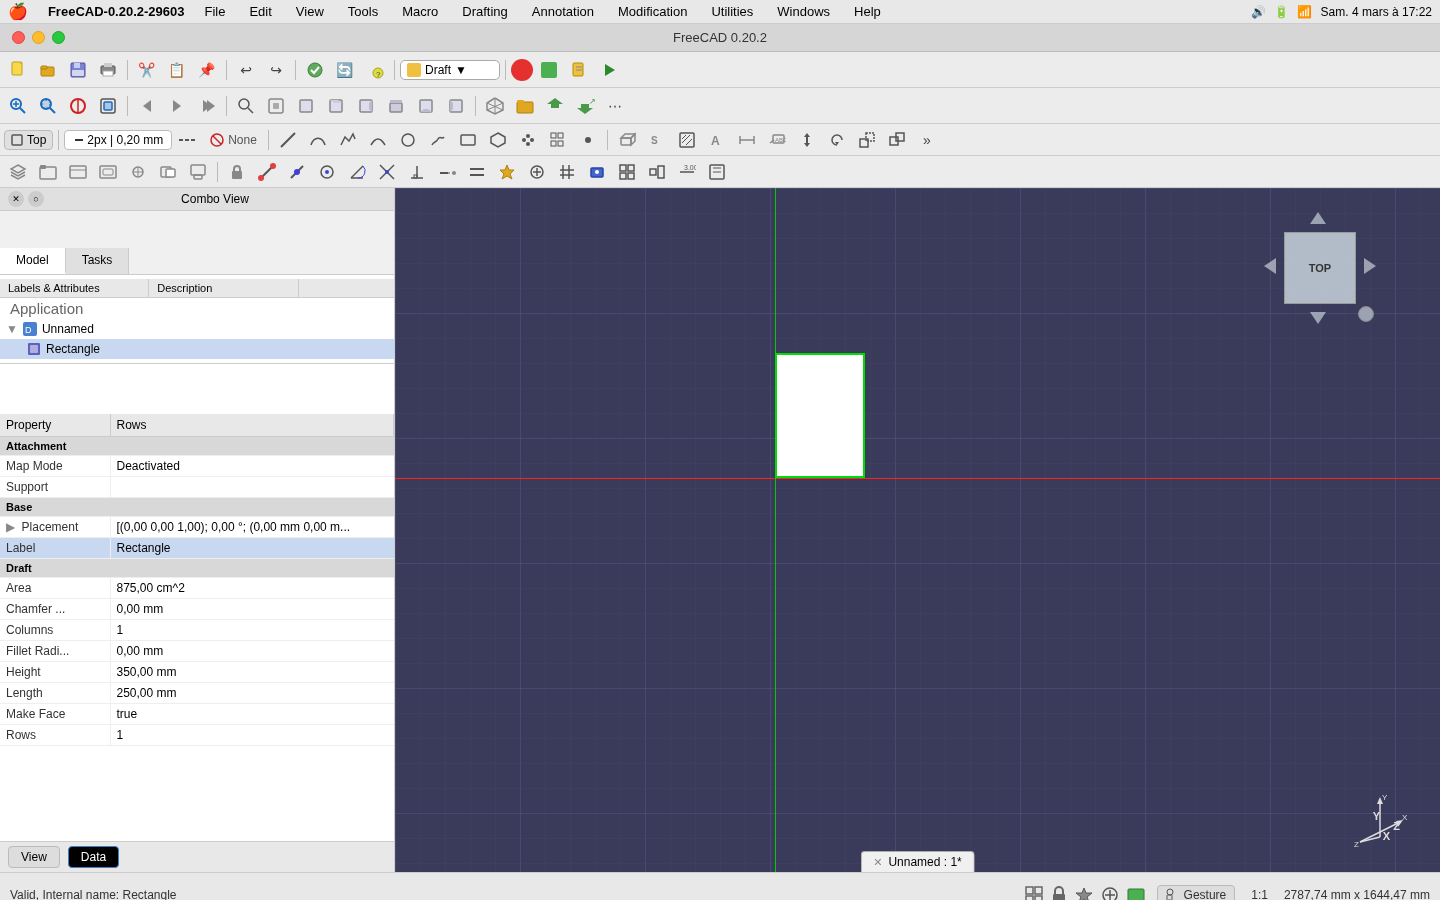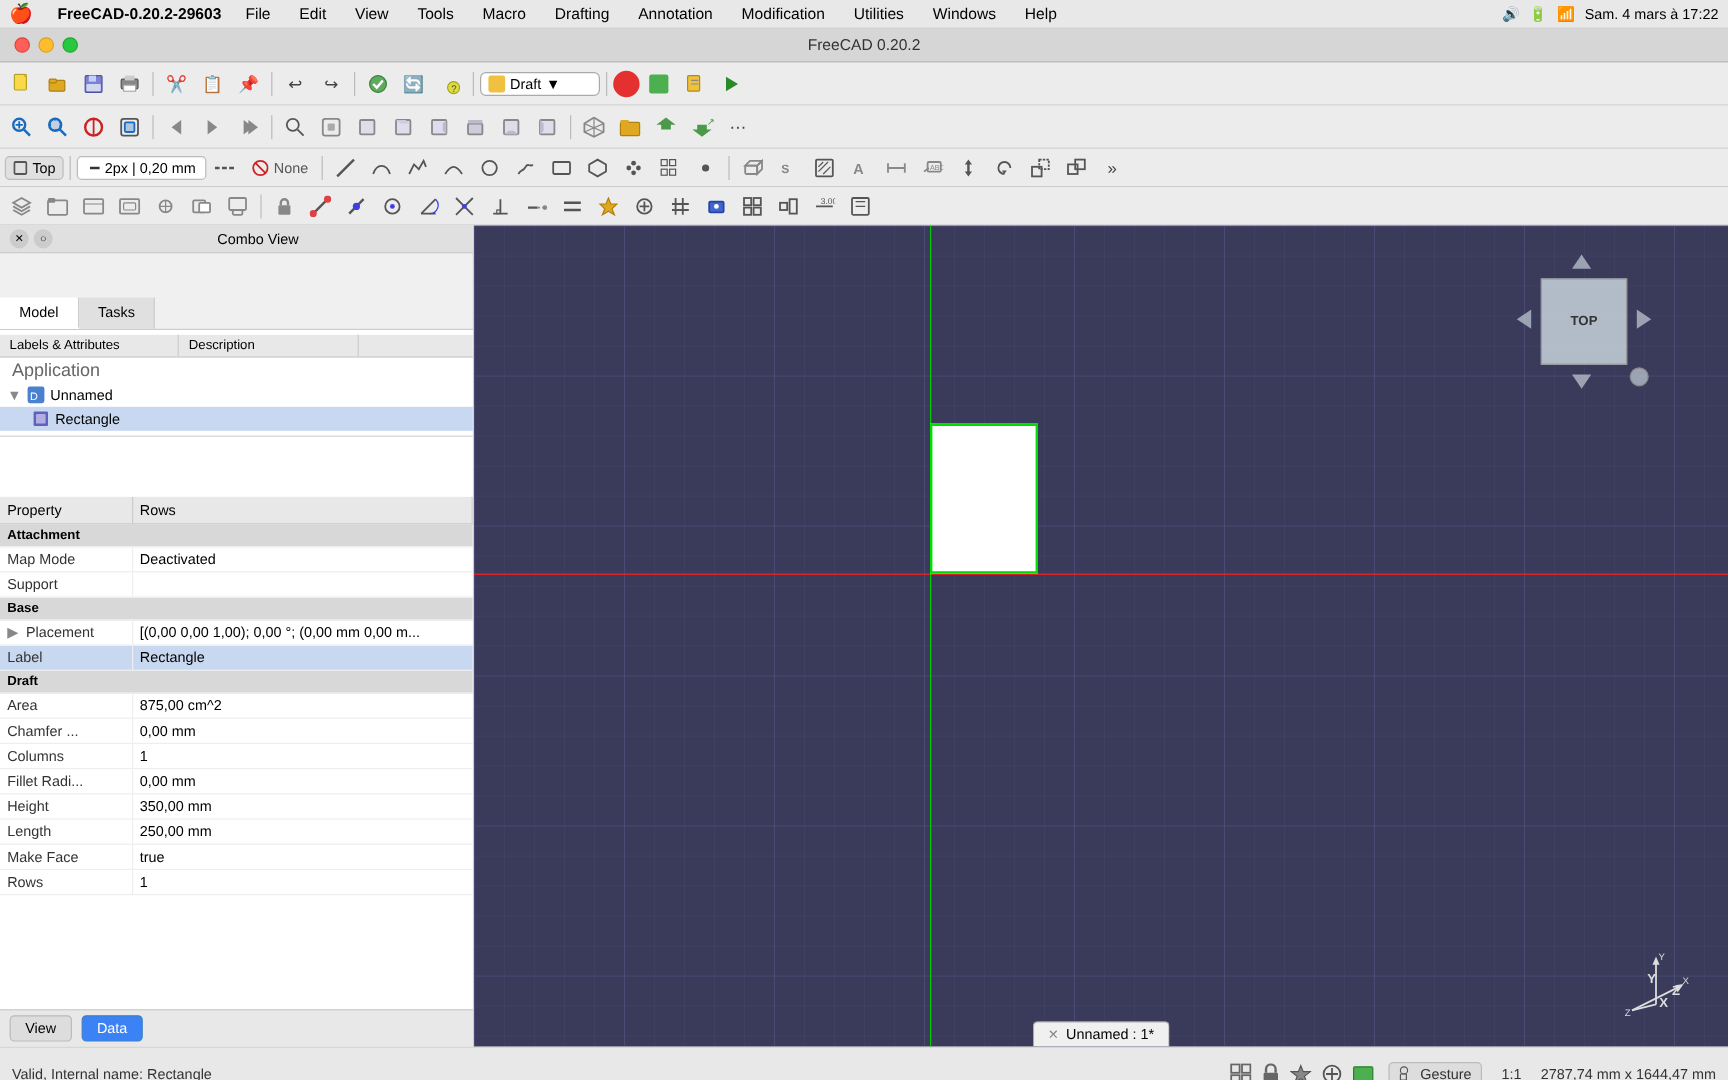--- a/index.html
+++ b/index.html
@@ -224,21 +224,21 @@
       gap: 8px;
     }
     .view-data-tab {
       padding: 3px 12px;
       font-size: 12px;
       border-radius: 4px;
       cursor: pointer;
       background: #ddd;
       border: 1px solid #bbb;
     }
-    .view-data-tab.active { background: #3b82f6; color: white; border-color: #3a80c9; }
+    .view-data-tab.active { background: #000000; color: white; border-color: #3a80c9; }
 
     
     #viewport {
       flex: 1;
       background: #3a3a5a;
       position: relative;
       overflow: hidden;
     }
 
     

